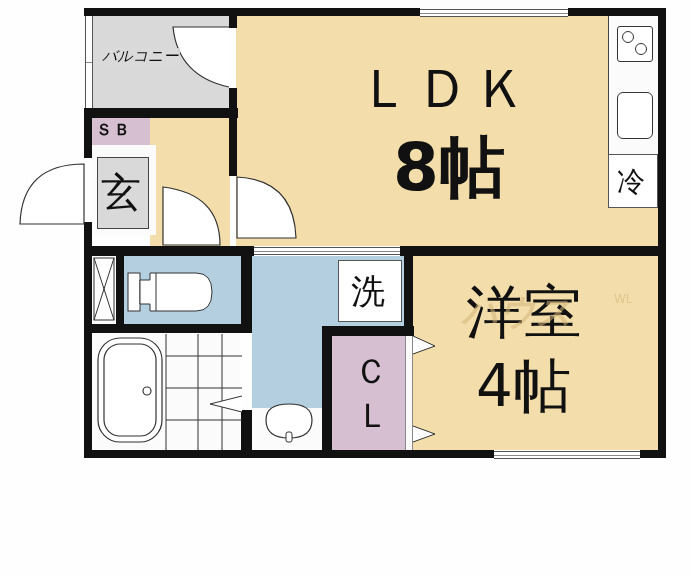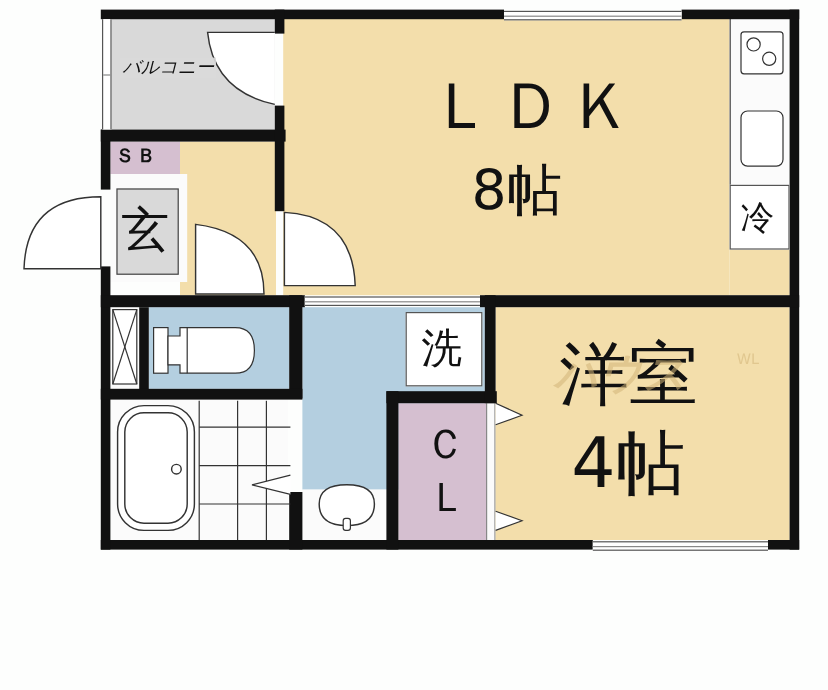--- a/index.html
+++ b/index.html
@@ -76,21 +76,21 @@
   <path d="M1 59 L1 1 Q58 8 58 59 Z" fill="#fff" stroke="#333" stroke-width="1.2"></path>
 </svg>
 <svg style="left:236px;top:176px;" width="60" height="64">
   <path d="M1 1 Q58 4 60 62 L1 62 Z" fill="#fff" stroke="#333" stroke-width="1.2"></path>
 </svg>
 
 <div class="lbl" style="left:100px;top:48px;font-size:15px;background:rgba(217,217,217,0.9);padding:1px 2px;font-style:italic;">バルコニー</div>
 <div class="lbl" style="left:96px;top:122px;font-size:16px;letter-spacing:2px;font-weight:bold;">ＳＢ</div>
 <div class="lbl" style="left:101px;top:172px;font-size:40px;">玄</div>
 <div class="lbl" style="left:358px;top:62px;font-size:54px;letter-spacing:4px;">ＬＤＫ</div>
-<div class="lbl" style="left:393px;top:135px;font-size:46px;">8帖</div>
+<div class="lbl" style="left:393px;top:135px;font-size:66px;font-weight:bold;">8帖</div>
 <div class="lbl" style="left:466px;top:283px;font-size:58px;">洋室</div>
 <div class="lbl" style="left:476px;top:357px;font-size:58px;">4帖</div>
 <div class="lbl" style="left:354px;top:354px;font-size:34px;">Ｃ</div>
 <div class="lbl" style="left:356px;top:398px;font-size:34px;">Ｌ</div>
 
 <div class="wm" style="left:462px;top:292px;font-size:36px;width:180px;line-height:1.1;font-style:italic;">
   <span>ハウス</span><br>
 </div>
 <div class="wm" style="left:614px;top:292px;font-size:12px;font-weight:normal;">WL</div>
 

